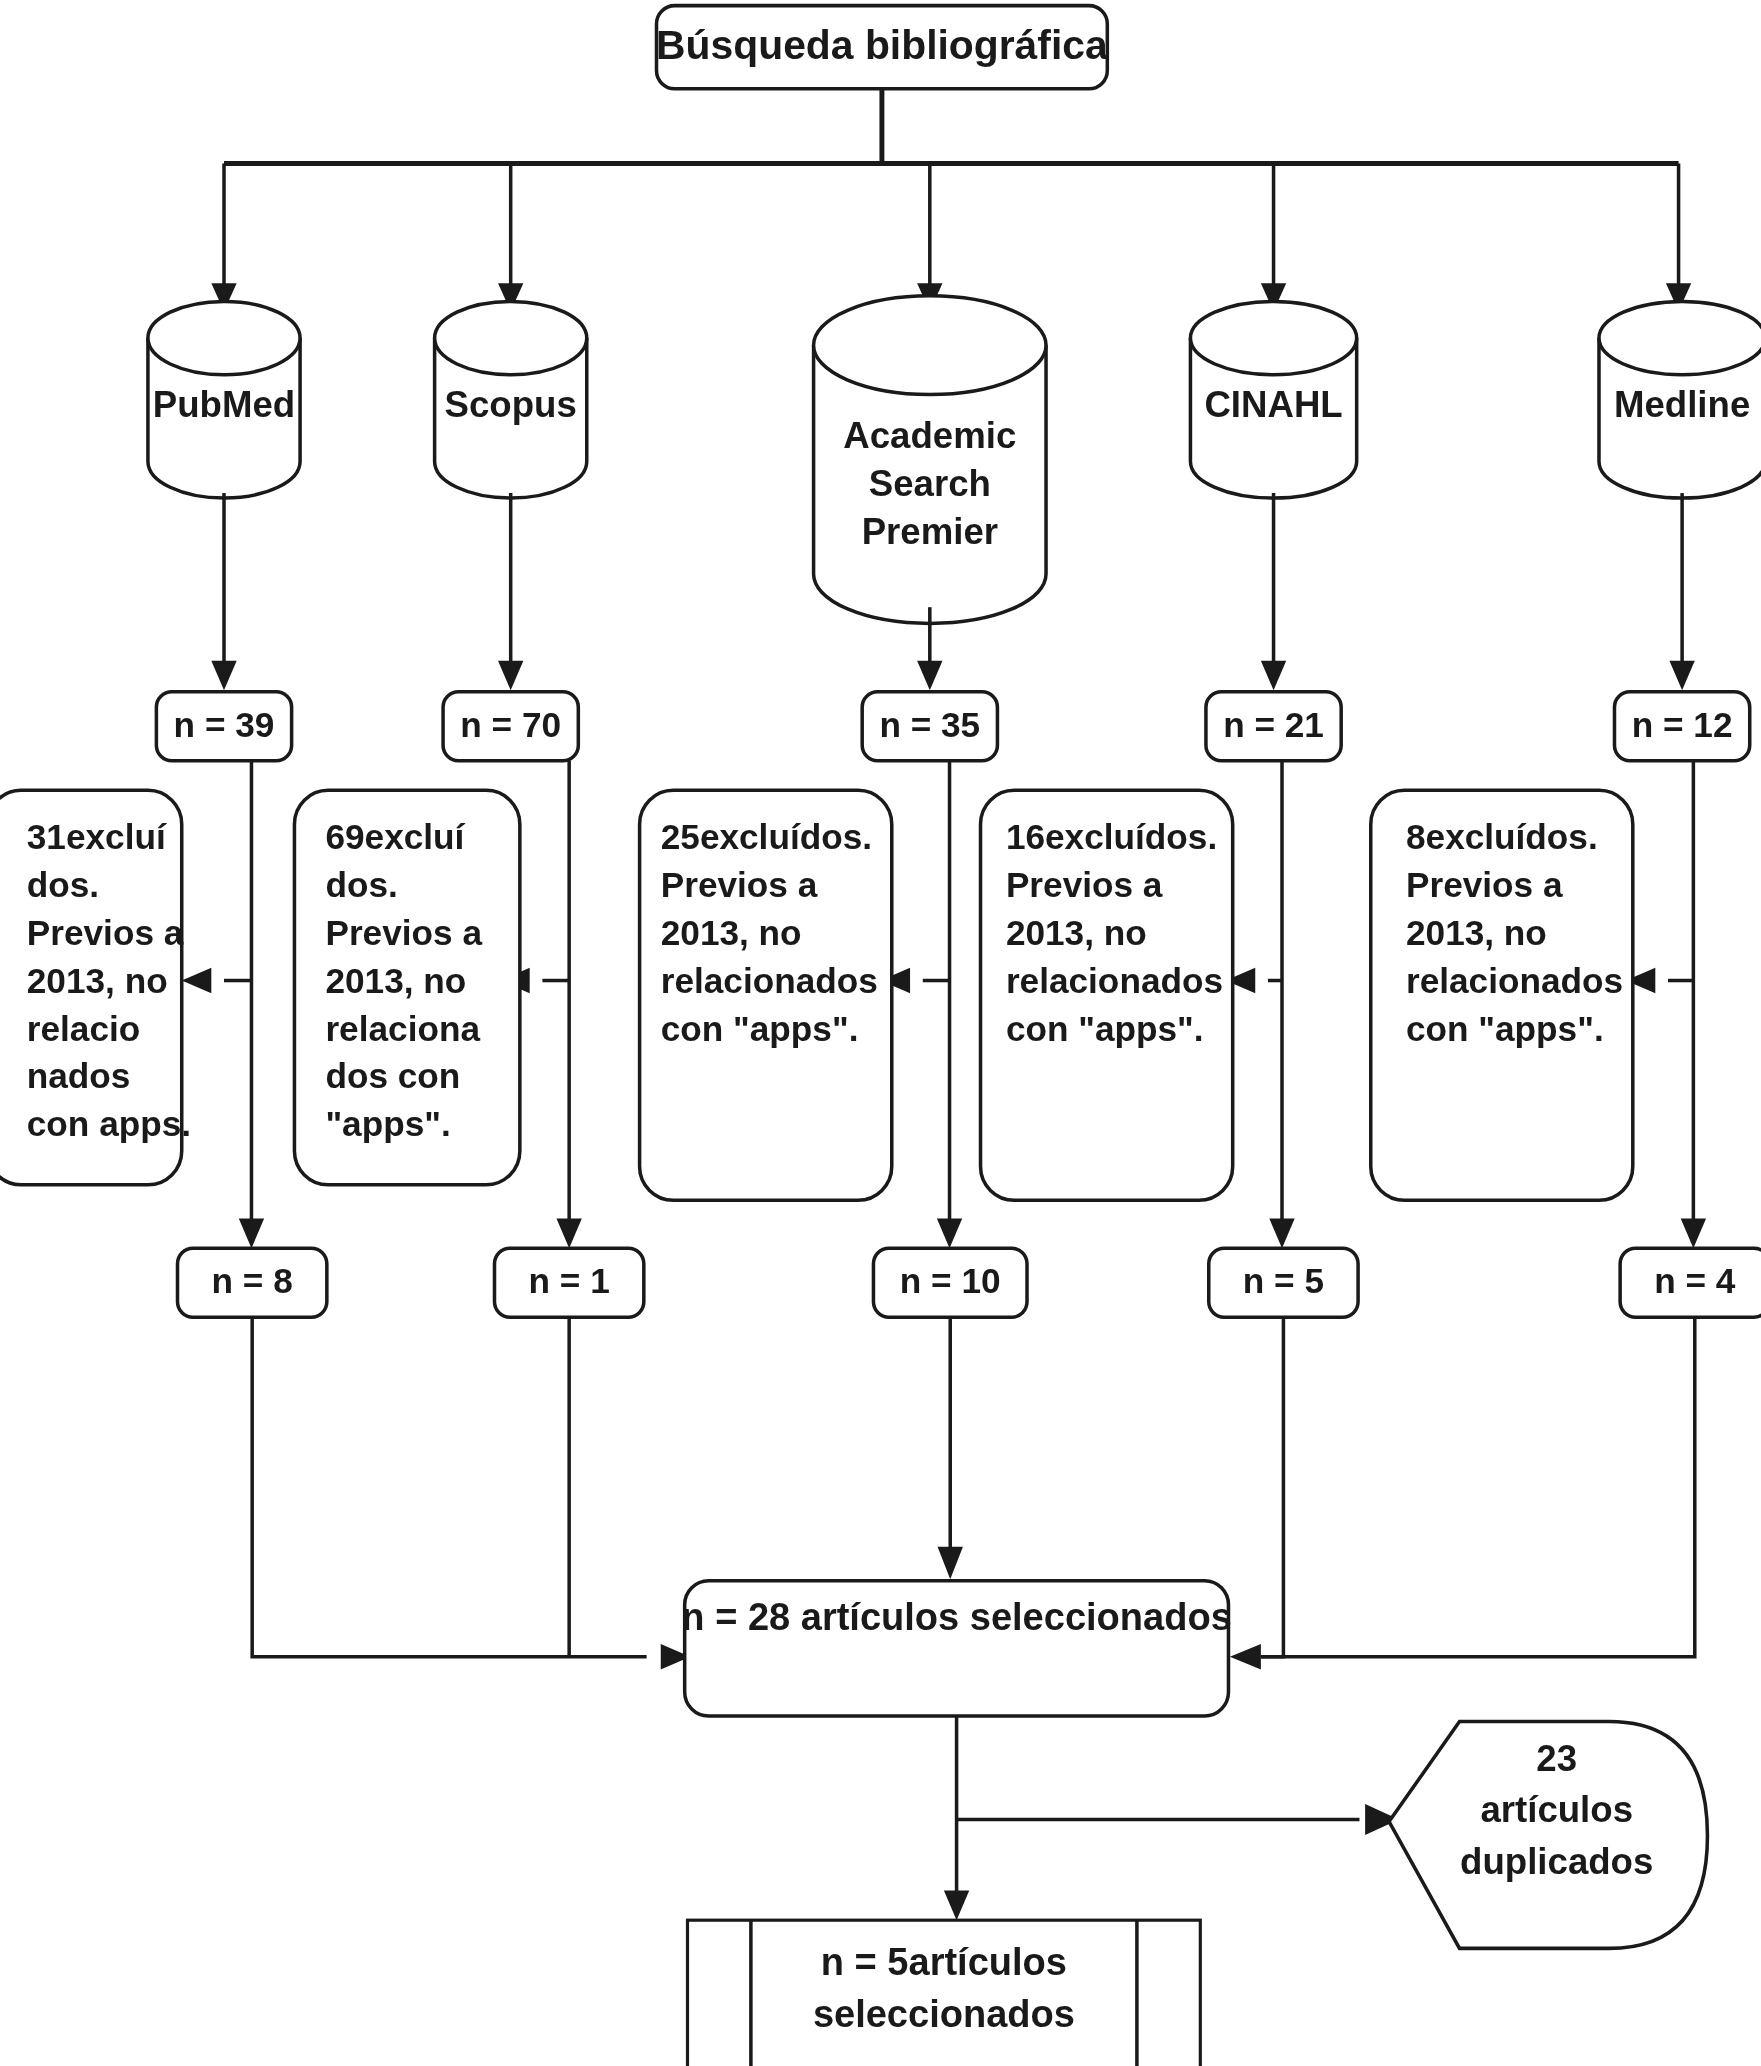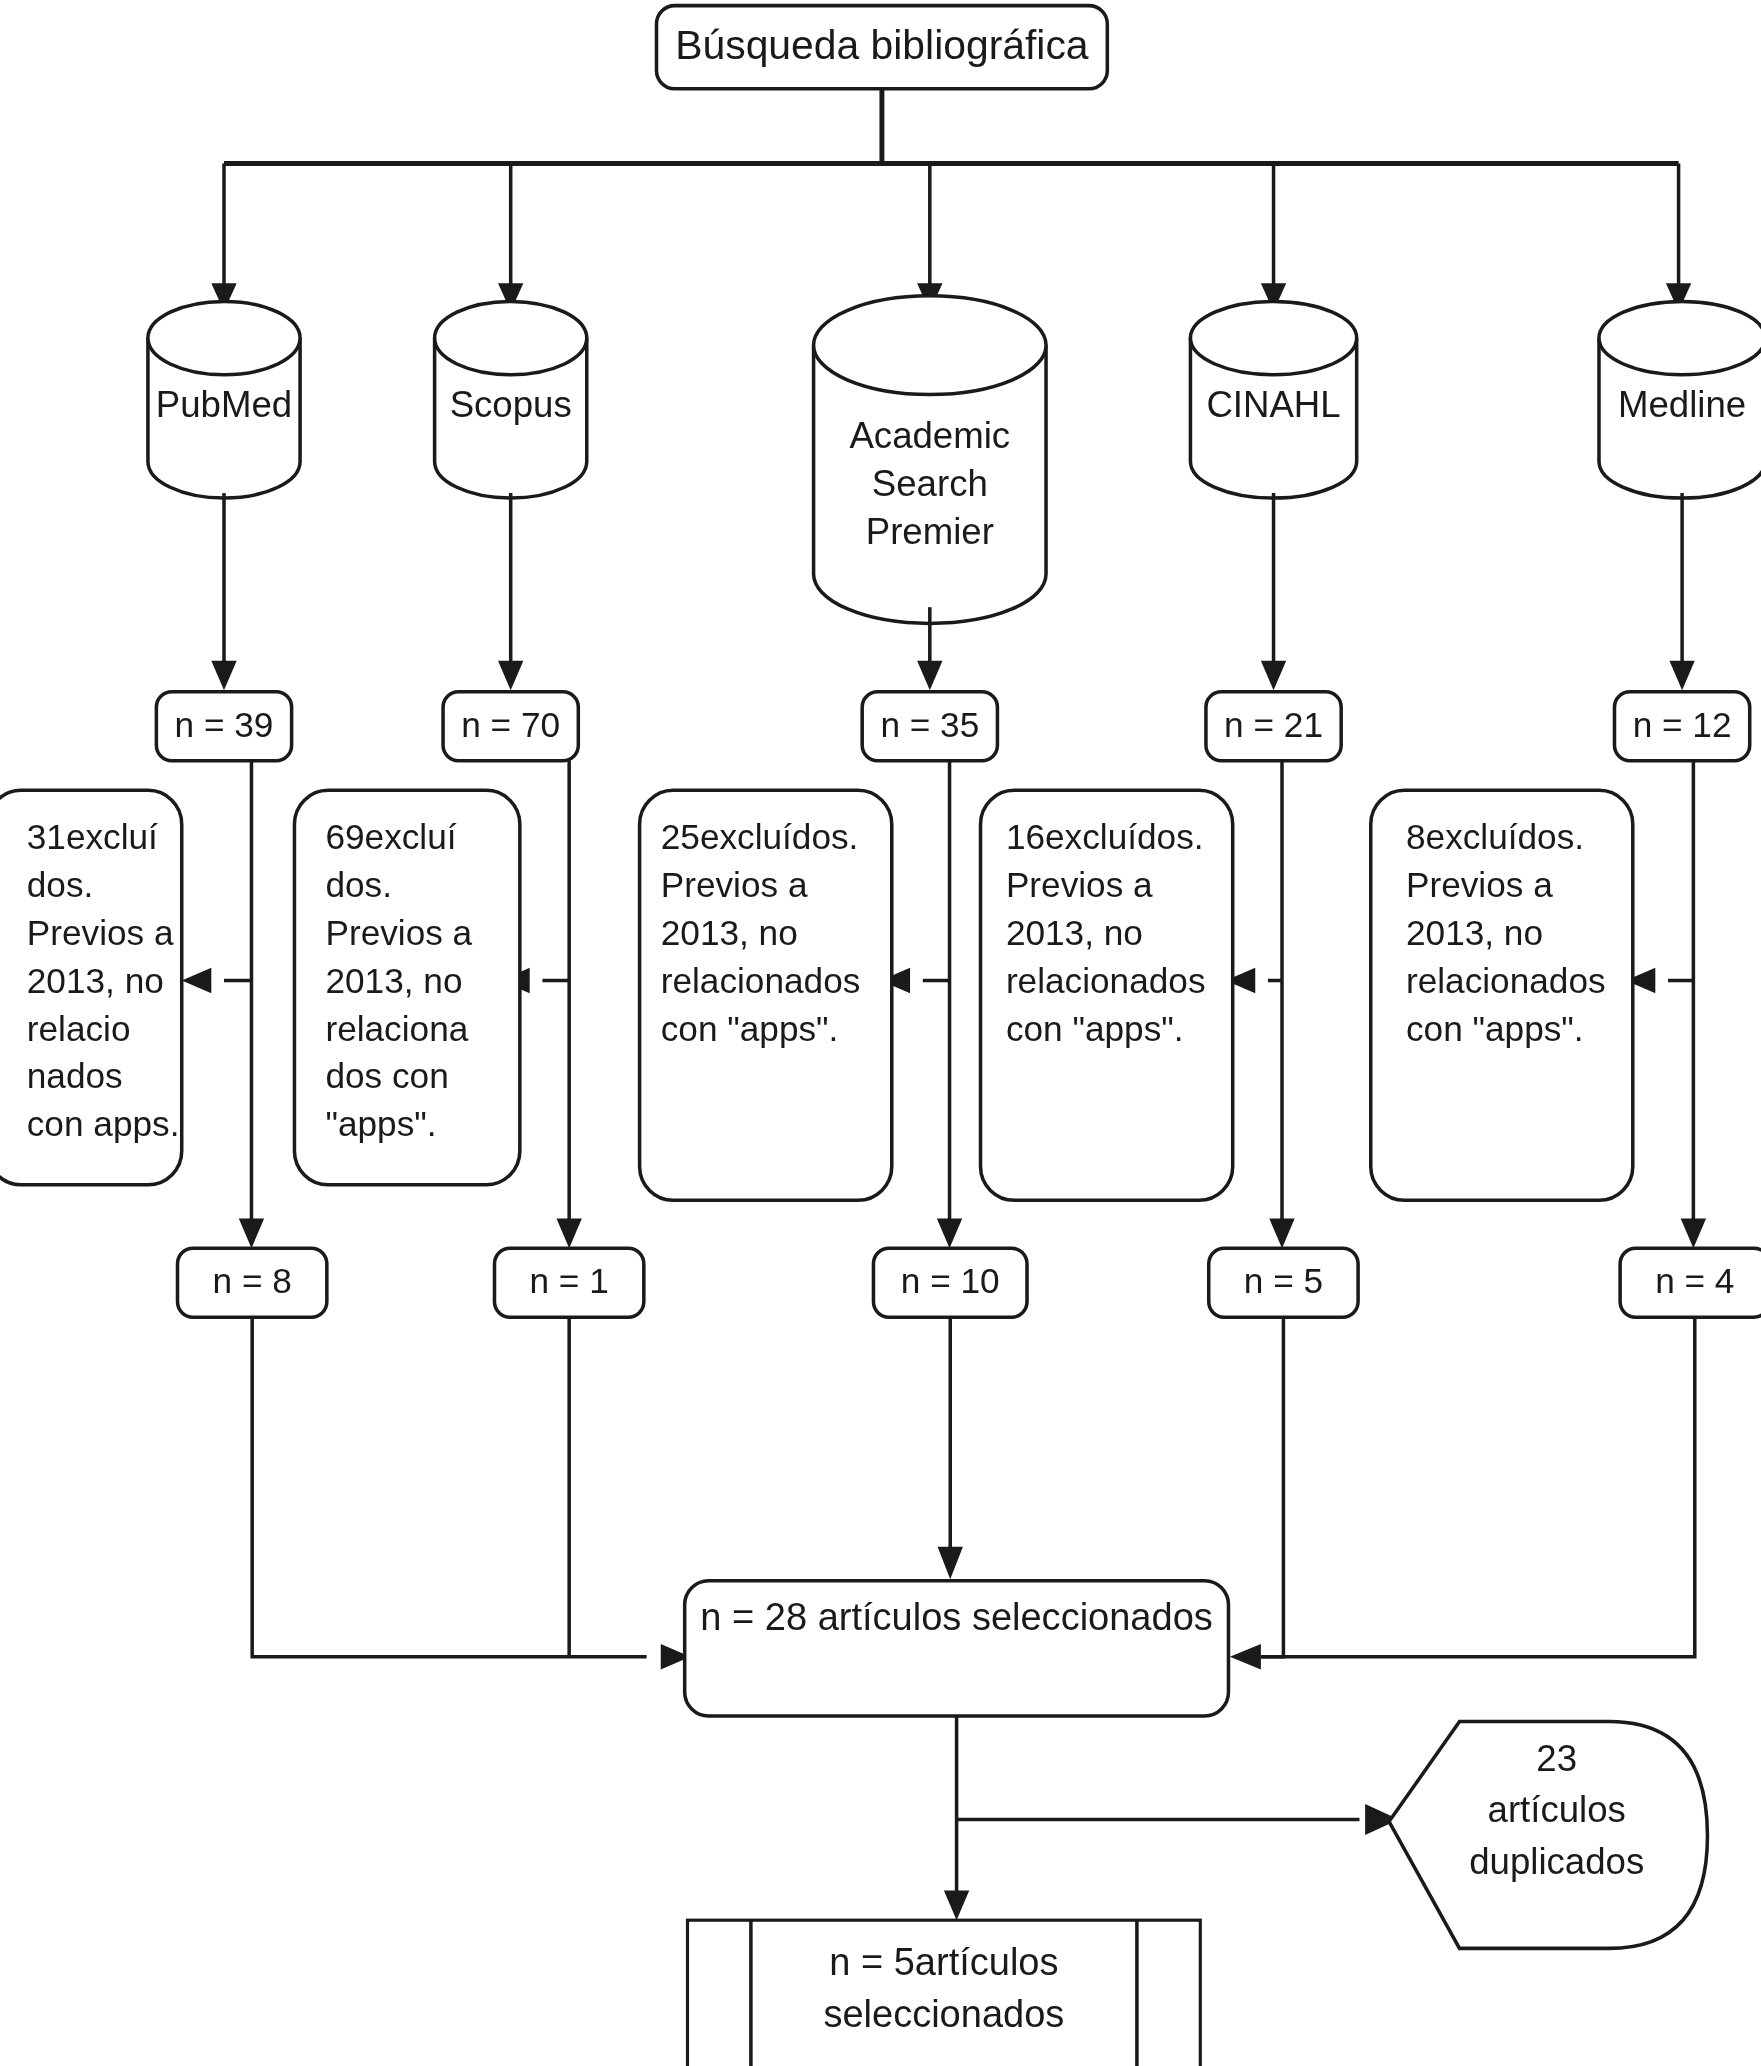--- a/index.html
+++ b/index.html
@@ -10,20 +10,21 @@
   body {
     width: 1761px;
     height: 2066px;
     font-family: "Liberation Sans", sans-serif;
     overflow: hidden;
   }
   #diagram-root {
     position: relative;
     width: 1615px;
     height: 2066px;
+    font-weight: bold;
   }
   svg.flow {
     display: block;
     width: 1761px;
     height: 2066px;
   }
   .shape-stroke {
     fill: #ffffff;
     stroke: #1a1a1a;
     stroke-width: 5;

